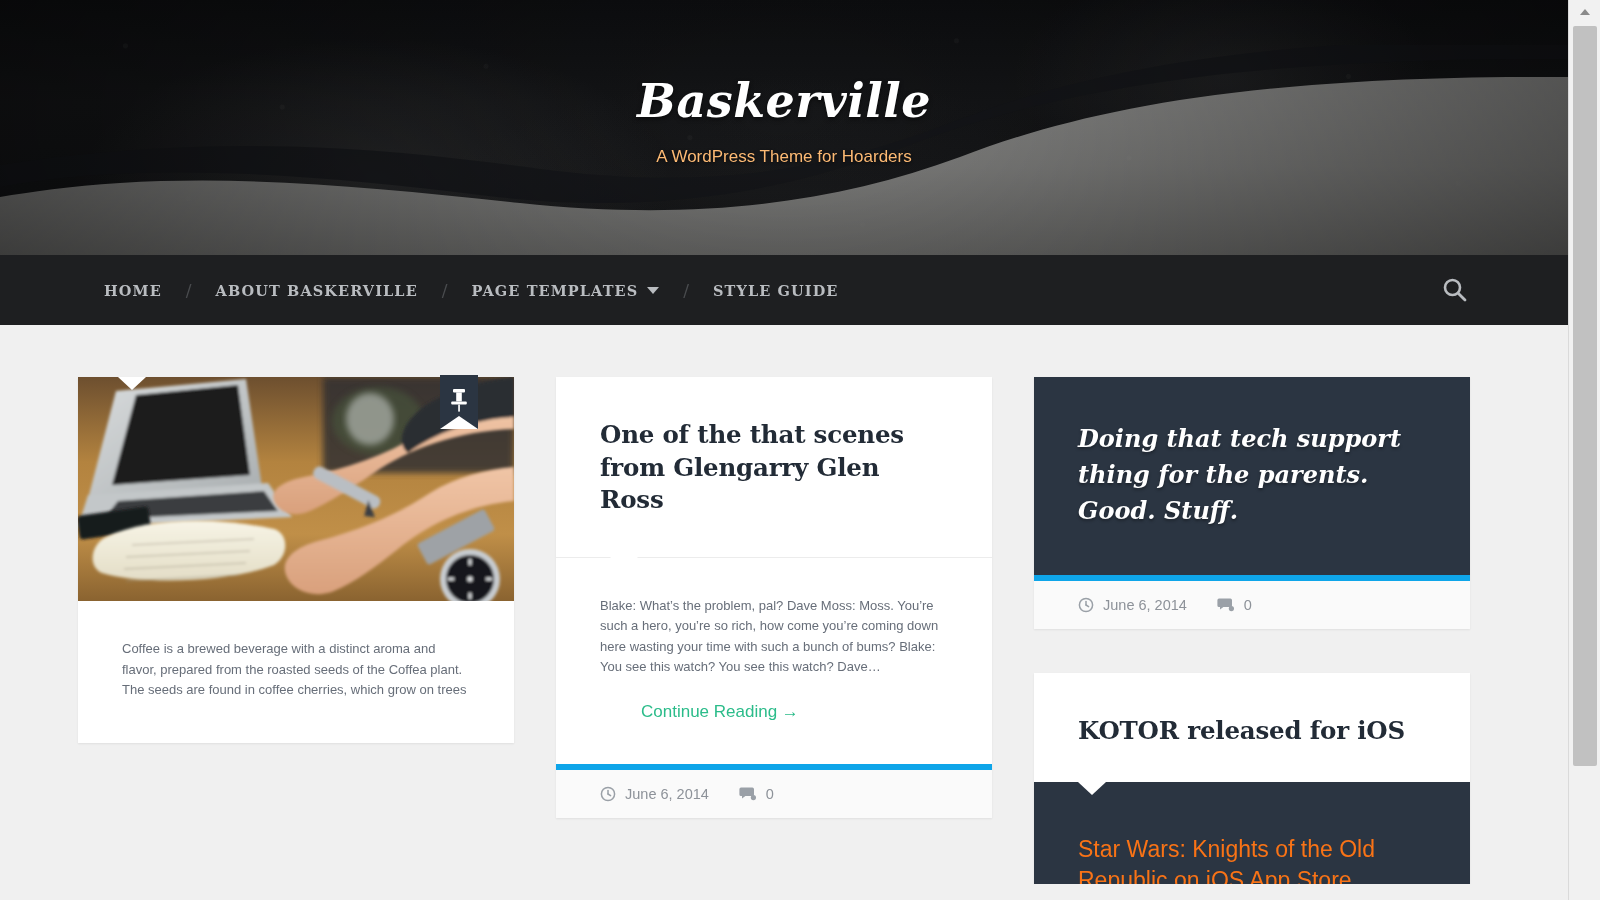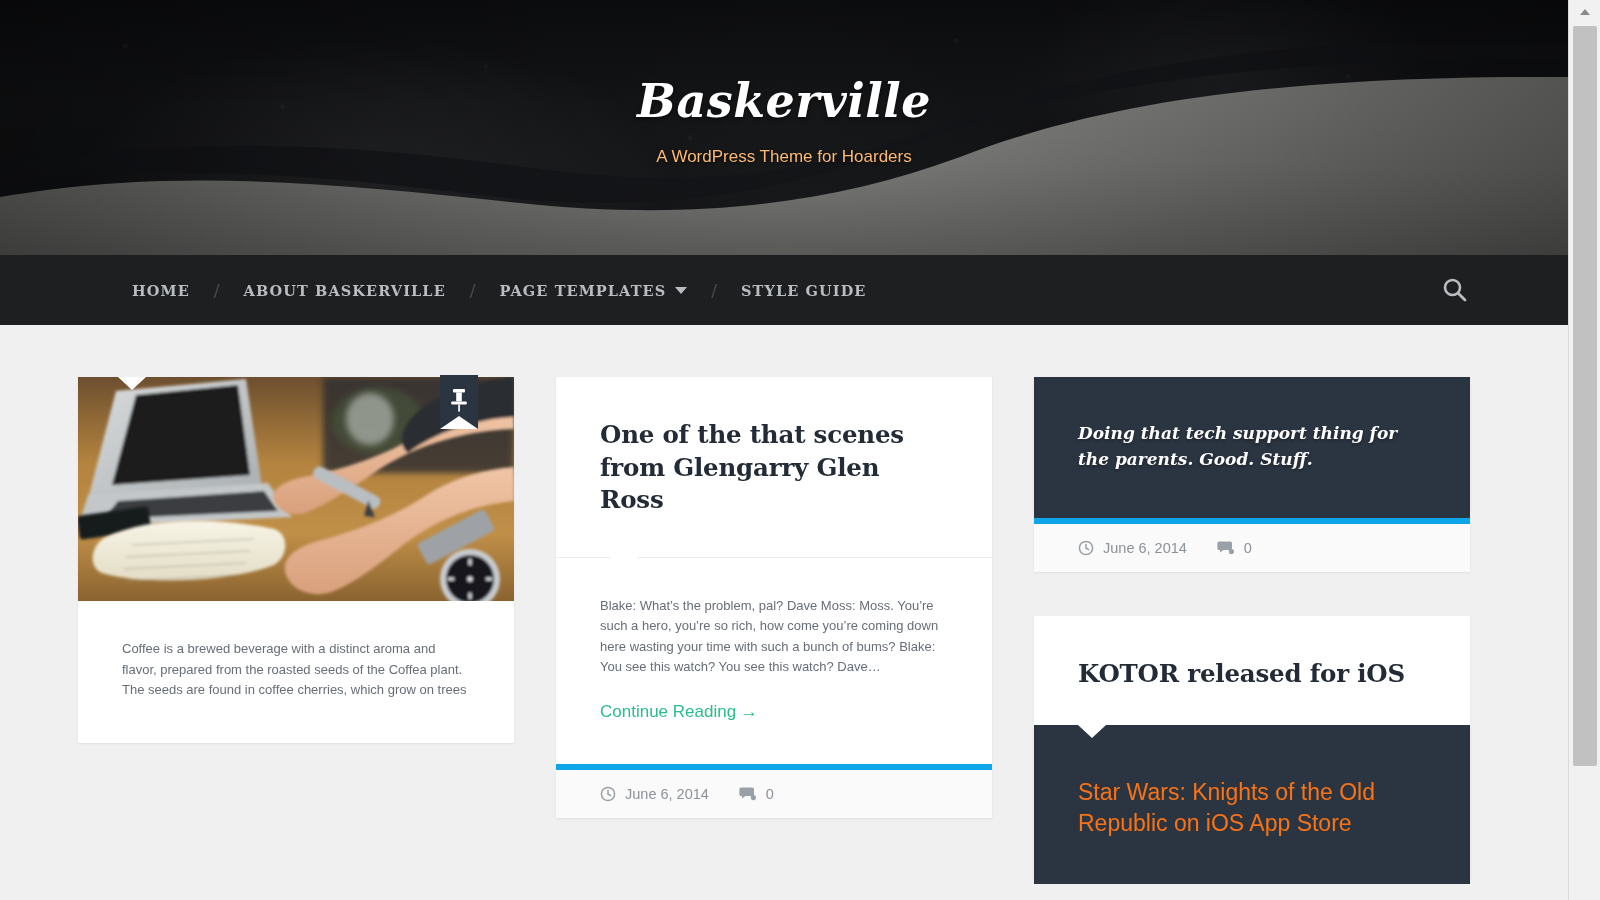--- a/index.html
+++ b/index.html
@@ -78,21 +78,21 @@
     text-shadow:0 2px 4px rgba(0,0,0,.55);
   }
   #site-description {
     margin-top:20px; font-size:17px; color:#fdba74; font-weight:400;
     text-shadow:0 1px 3px rgba(0,0,0,.6);
   }
 
   
   #site-nav {
     position:relative; height:70px; background:#1e1f21; width:1568px;
-    display:flex; align-items:center;padding-left:28px;
+    display:flex; align-items:center;
   }
   .nav-list { list-style:none; display:flex; align-items:center; padding-left:104px; }
   .nav-list li { display:flex; align-items:center; }
   .nav-link {
     font-family:"DejaVu Serif", serif;
     font-size:14.5px; letter-spacing:1.1px; font-weight:bold;
     color:#b9bcc0; text-transform:uppercase; text-decoration:none;
     white-space:nowrap;
   }
   .nav-sep {
@@ -154,35 +154,35 @@
     position:absolute; left:40px; top:0; z-index:3;
     border-left:14px solid transparent; border-right:14px solid transparent;
     border-top:13px solid #ffffff;
   }
 
   .entry-summary { padding:38px 44px 42px 44px; }
   .entry-summary p { font-size:13px; line-height:1.58; color:#676e79; }
 
   .more-link {
     display:inline-block; margin-top:24px; font-size:17px;
-    color:#2bbc8a; text-decoration:none;
+    color:#2bbc8a; text-decoration:none;margin-left:41px;
   }
 
   .entry-meta {
     border-top:6px solid #0ea5e9; background:#fafafa;
     padding:16px 44px; display:flex; align-items:center; gap:30px;
     font-size:14.5px; color:#8d9299;
   }
   .meta-item { display:flex; align-items:center; gap:9px; }
 
   
   .quote-card { background:#2b3542; padding:44px 44px 46px 44px; }
   .quote-text {
     font-family:"DejaVu Serif", serif; font-style:italic; font-weight:bold;
-    font-size:17px; line-height:1.5; color:#ffffff;
+    font-size:24px; line-height:1.5; color:#ffffff;
     text-shadow:0 2px 3px rgba(0,0,0,.35);
   }
 
   .link-body {
     background:#2b3542; padding:52px 44px 52px 44px; position:relative;
   }
   .link-body .notch {
     position:absolute; left:44px; top:0;
     border-left:14px solid transparent; border-right:14px solid transparent;
     border-top:13px solid #ffffff;

